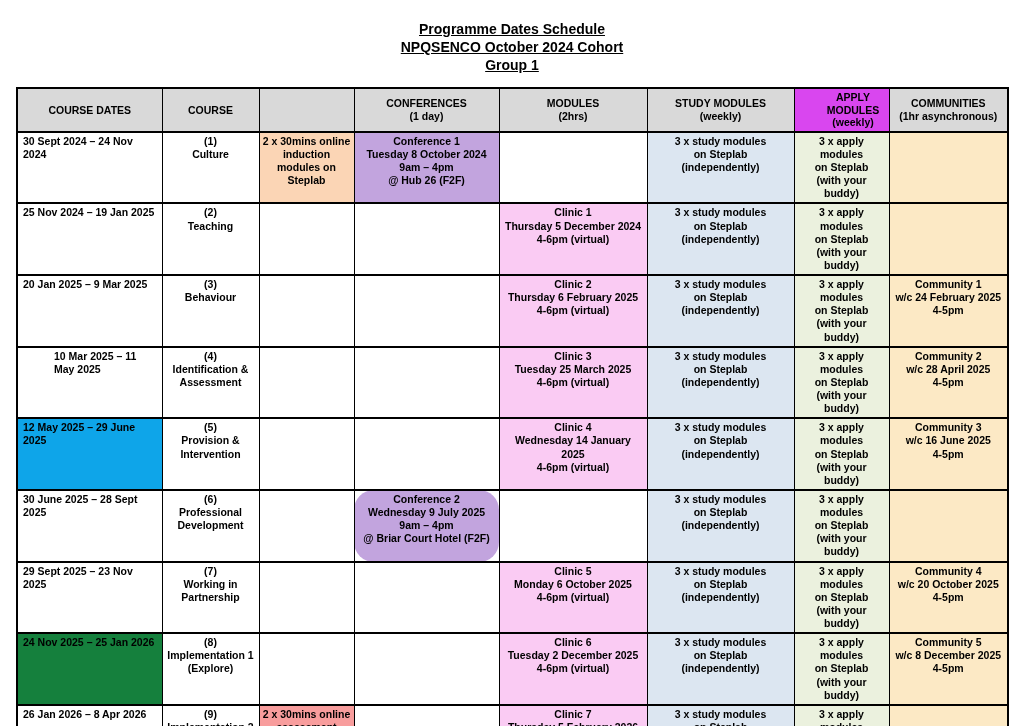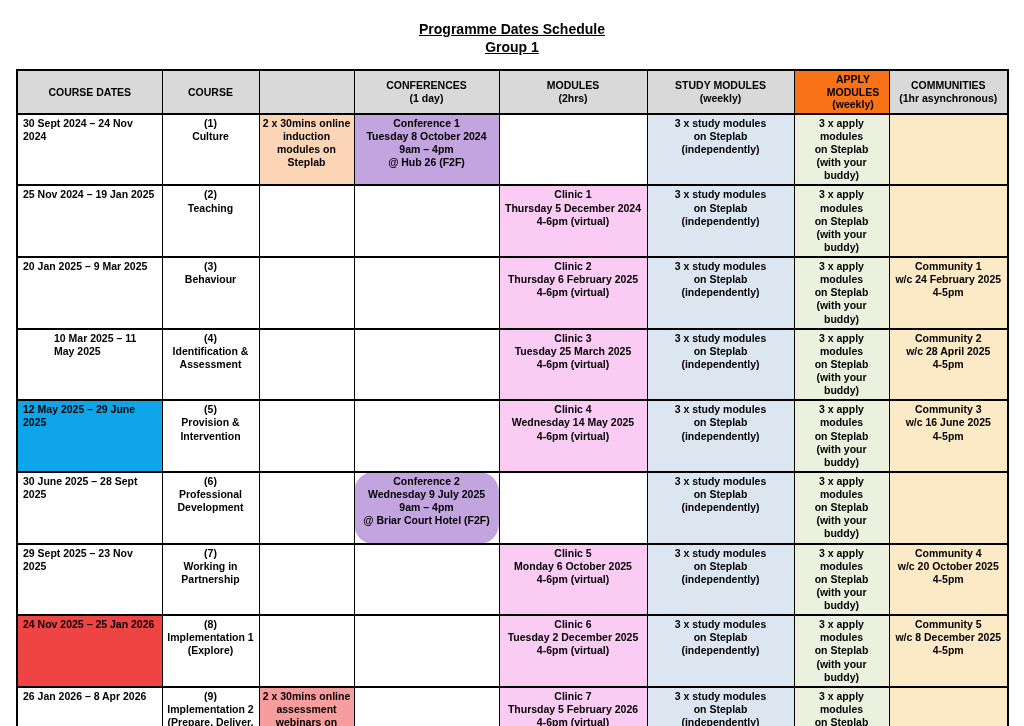--- a/index.html
+++ b/index.html
@@ -45,20 +45,21 @@
   }
   th { vertical-align: middle; line-height: 1.2; }
   td.dates { text-align: left; padding-left: 5px; }
 </style>
 </head>
 <body>
 
 <div class="page">
   <div class="title-block">
     <div class="title-line">Programme Dates Schedule</div>
+    <div class="title-line">NPQSENCO October 2024 Cohort</div>
     <div class="title-line">Group 1</div>
   </div>
 
   <table class="schedule">
     <colgroup>
       <col style="width:145px">
         <col style="width:97px">
         <col style="width:95px">
         <col style="width:145px">
       <col style="width:148px">
@@ -67,21 +68,21 @@
         <col style="width:119px">
     </colgroup>
     <thead id="thead">
         <tr style="height: 28px;">
           <th style="background: rgb(217, 217, 217);"><div>COURSE DATES</div></th>
           <th style="background: rgb(217, 217, 217);"><div>COURSE</div></th>
           <th style="background: rgb(217, 217, 217);"><div></div></th>
           <th style="background: rgb(217, 217, 217);"><div>CONFERENCES</div><div>(1 day)</div></th>
           <th style="background: rgb(217, 217, 217);"><div>MODULES</div><div>(2hrs)</div></th>
           <th style="background: rgb(217, 217, 217);"><div>STUDY MODULES</div><div>(weekly)</div></th>
-          <th style="background: #f97316; padding-left: 26px;"><div>APPLY MODULES</div><div>(weekly)</div></th>
+          <th style="background: #d946ef; padding-left: 26px;"><div>APPLY MODULES</div><div>(weekly)</div></th>
           <th style="background: rgb(217, 217, 217);"><div>COMMUNITIES</div><div>(1hr asynchronous)</div></th>
         </tr>
       </thead>
     <tbody id="tbody">
         <tr style="height: 57px;">
           <td class="dates" rowspan="1" style="background: rgb(255, 255, 255);">30 Sept 2024 – 24 Nov 2024</td>
           <td rowspan="1" style="background: rgb(255, 255, 255);">(1)
 Culture</td>
           <td rowspan="1" style="background: rgb(251, 213, 181);">2 x 30mins online
 induction
@@ -157,21 +158,21 @@
 4-5pm</td>
         </tr>
         <tr style="height: 53px;">
           <td class="dates" rowspan="1" style="background: #0ea5e9;">12 May 2025 – 29 June 2025</td>
           <td rowspan="1" style="background: rgb(255, 255, 255);">(5)
 Provision &amp;
 Intervention</td>
           <td rowspan="1" style="background: rgb(255, 255, 255);"></td>
           <td rowspan="1" style="background: rgb(255, 255, 255);"></td>
           <td style="background: rgb(250, 203, 243);">Clinic 4
-Wednesday 14 May 2025
+Wednesday 14 January 2025
 4-6pm (virtual)</td>
           <td style="background: rgb(220, 230, 241);">3 x study modules
 on Steplab
 (independently)</td>
           <td style="background: rgb(235, 241, 222);">3 x apply modules
 on Steplab
 (with your buddy)</td>
           <td style="background: rgb(252, 233, 197);">Community 3
 w/c 16 June 2025
 4-5pm</td>
@@ -209,21 +210,21 @@
 on Steplab
 (independently)</td>
           <td style="background: rgb(235, 241, 222);">3 x apply modules
 on Steplab
 (with your buddy)</td>
           <td style="background: rgb(252, 233, 197);">Community 4
 w/c 20 October 2025
 4-5pm</td>
         </tr>
         <tr style="height: 52px;">
-          <td class="dates" rowspan="1" style="background: #ef4444;">24 Nov 2025 – 25 Jan 2026</td>
+          <td class="dates" rowspan="1" style="background: #15803d;">24 Nov 2025 – 25 Jan 2026</td>
           <td rowspan="1" style="background: rgb(255, 255, 255);">(8)
 Implementation 1
 (Explore)</td>
           <td rowspan="1" style="background: rgb(255, 255, 255);"></td>
           <td rowspan="1" style="background: rgb(255, 255, 255);"></td>
           <td style="background: rgb(250, 203, 243);">Clinic 6
 Tuesday 2 December 2025
 4-6pm (virtual)</td>
           <td style="background: rgb(220, 230, 241);">3 x study modules
 on Steplab

